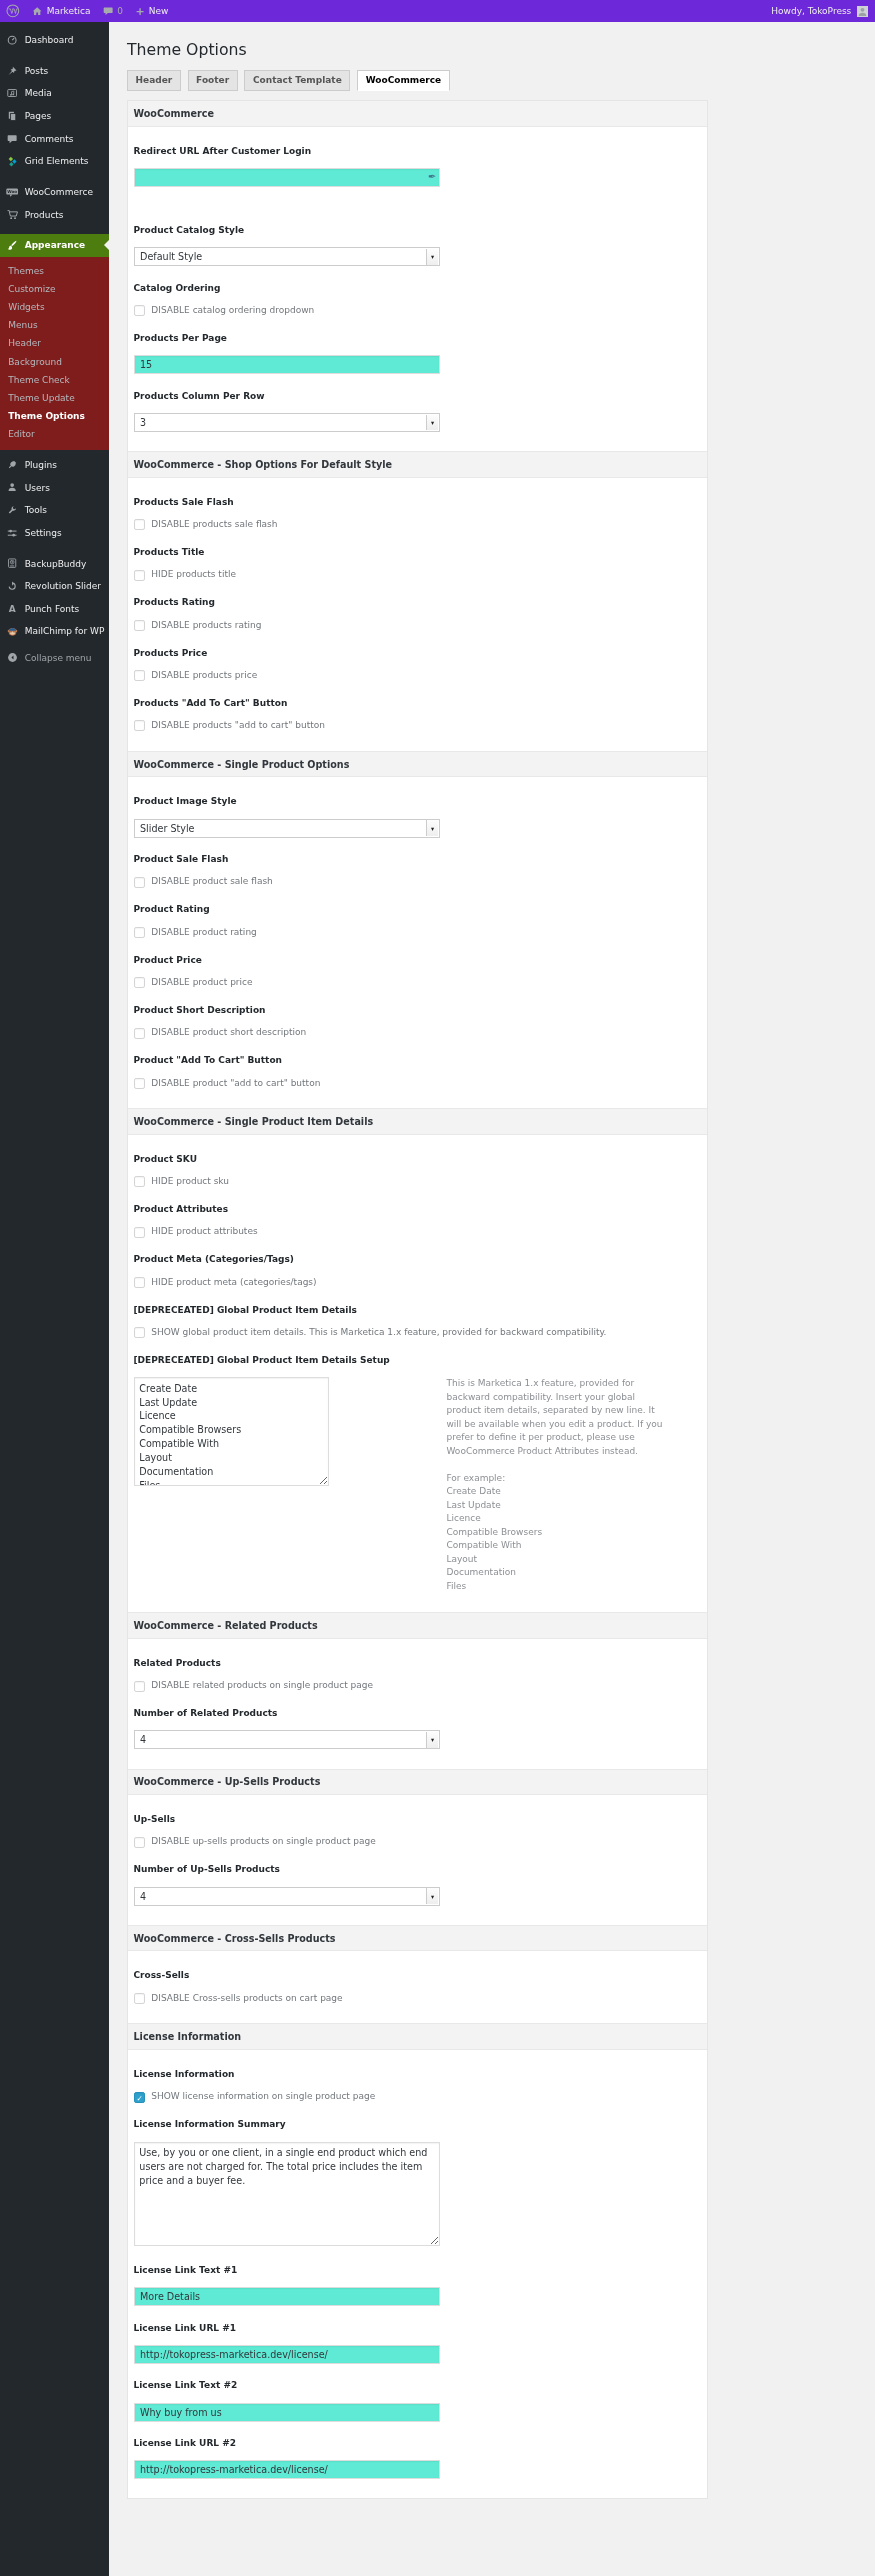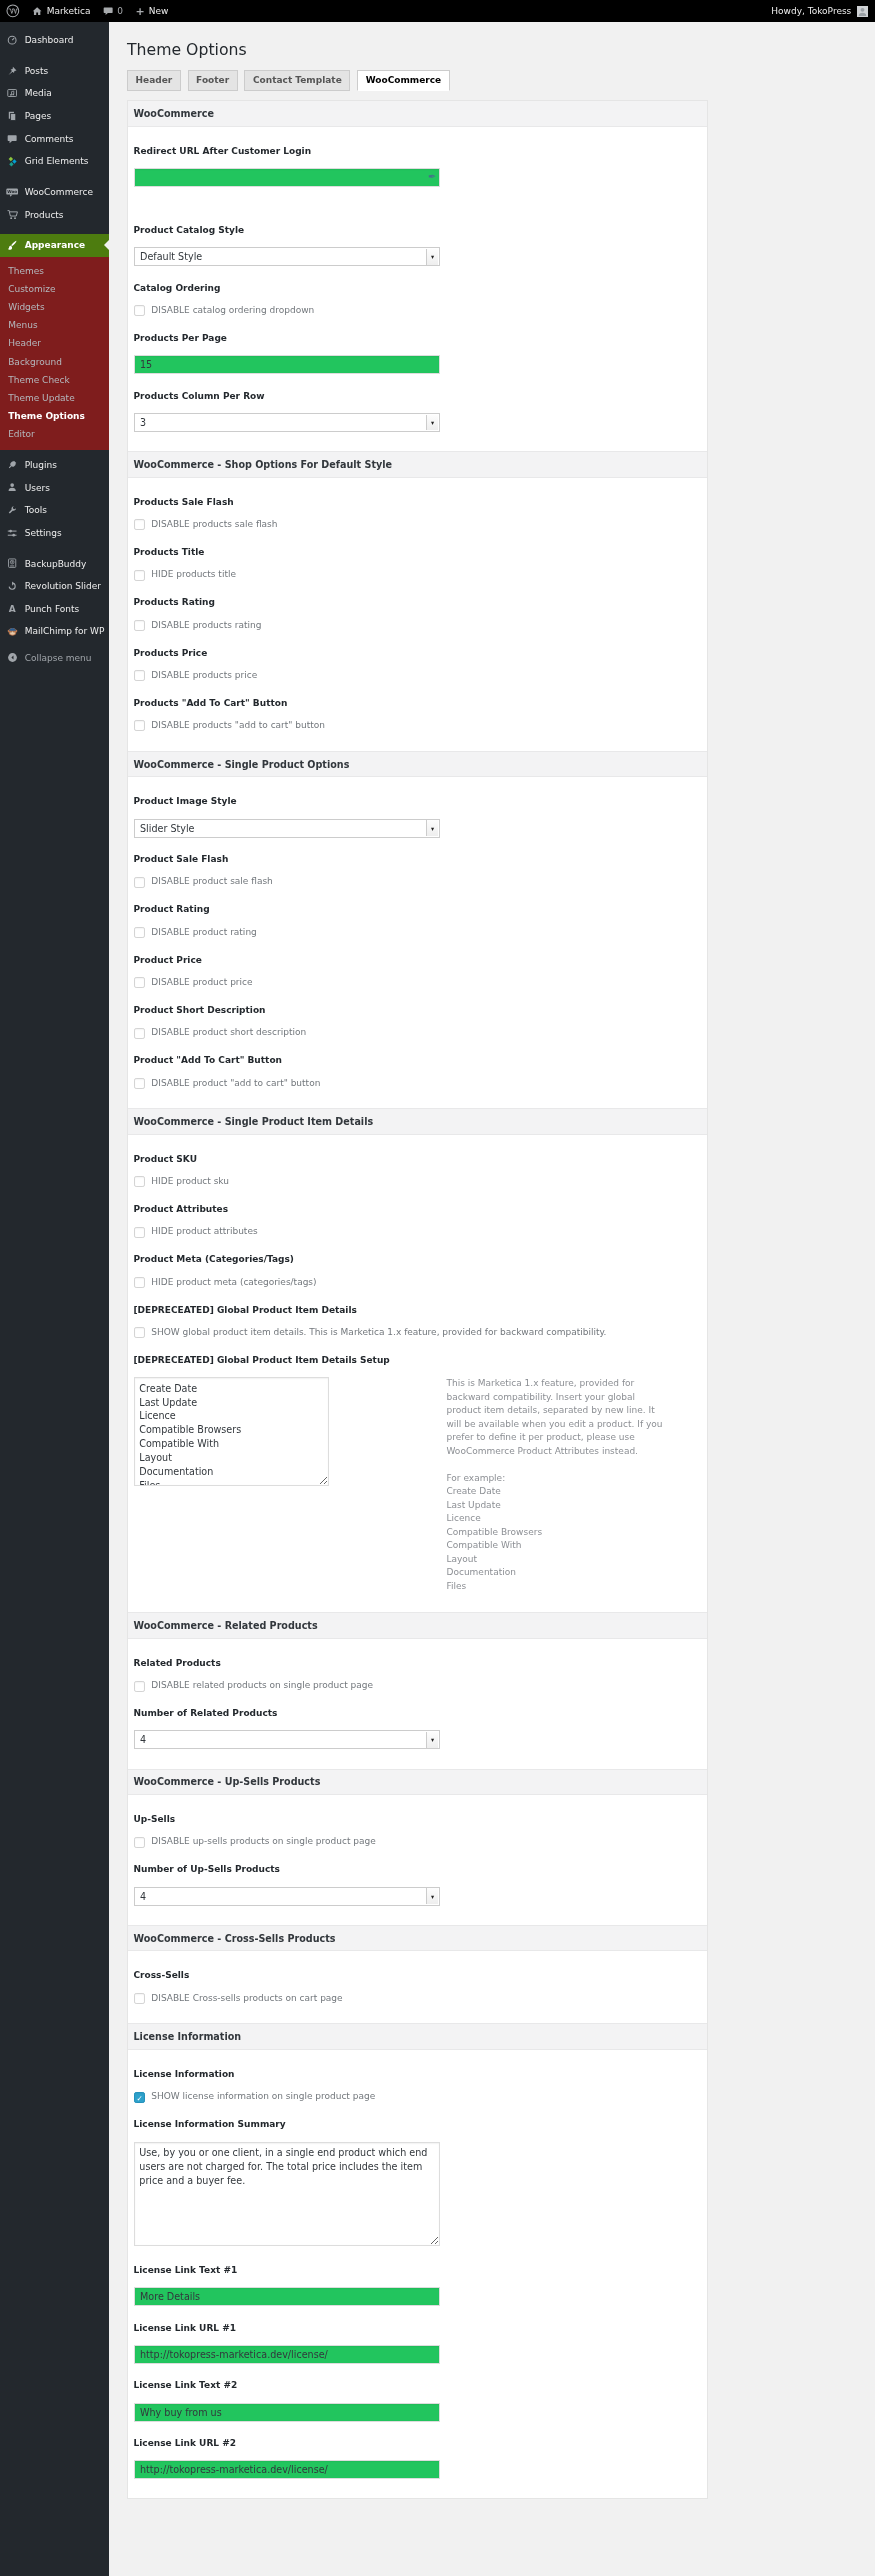--- a/index.html
+++ b/index.html
@@ -1,21 +1,21 @@
 <!DOCTYPE html>
 <html style="font-size:11px"><head>
 <meta charset="utf-8">
 <style>
   * { box-sizing: border-box; }
   html,body { margin:0; padding:0; }
   body { width:876px; font-family:"DejaVu Sans","Liberation Sans",sans-serif; background:#f1f1f1; }
   #page { position:relative; width:876px; min-height:2576px; background:#f1f1f1; }
 
   
-  #adminbar { position:relative; z-index:10; height:22px; background:#000000; display:flex; align-items:center; color:#eee; font-size:9px; }
+  #adminbar { position:relative; z-index:10; height:22px; background:#6d28d9; display:flex; align-items:center; color:#eee; font-size:9px; }
   .ab-item { display:flex; align-items:center; gap:4.1px; padding:0 6.2px; height:22px; cursor:pointer; }
   .ab-icon { color:#a7aaad; display:flex; align-items:center; }
   .ab-count { color:#a7aaad; }
   .ab-right { margin-left:auto; display:flex; align-items:center; gap:5.5px; padding-right:8.2px; }
   .ab-plus { color:#a7aaad; font-size:11px; font-weight:bold; line-height:1; }
   .avatar { width:11px; height:11px; background:#cfd2d5; display:inline-block; }
 
   
   #sidebar { position:absolute; top:22px; left:0; bottom:0; width:109px; background:#23282d; font-size:9px; }
   .menu-top-pad { height:6.8px; }
@@ -44,21 +44,21 @@
   .section-h { background:#f3f3f4; border-top:0.7px solid #e8e8e9; border-bottom:0.7px solid #e8e8e9; padding:6.8px 5.5px; font-size:9.6px; font-weight:bold; color:#32373c; }
   .section:first-child .section-h { border-top:none; }
   .section-b { padding:19px 5.5px 2.7px; }
   .field { margin-bottom:16.4px; }
   .flabel { font-weight:bold; font-size:9px; color:#23282d; margin-bottom:12.3px; }
   .cbrow { display:flex; align-items:center; font-size:9px; color:#72777c; line-height:11.6px; }
   .cbox { width:11px; height:11px; border:0.7px solid #d4d4d4; border-radius:2.1px; background:#fff; margin-right:6.8px; box-shadow:inset 0 0.7px 1.4px rgba(0,0,0,.06); flex:none; position:relative; cursor:pointer; }
   .cbox.checked { background:#2ea2cc; border-color:#2391bb; }
   .cbox.checked::after { content:"\2713"; position:absolute; left:2.1px; top:0px; color:#fff; font-size:7.5px; font-weight:bold; }
   .input-wrap { position:relative; width:306px; }
-  .tinput { width:306px; height:19px; border:0.7px solid #ddd; background:#22c55e; padding:0 5.5px; font-family:"DejaVu Sans",sans-serif; font-size:9.6px; color:#32373c; box-shadow:inset 0 0.7px 1.4px rgba(0,0,0,.07); border-radius:0; }
+  .tinput { width:306px; height:19px; border:0.7px solid #ddd; background:#5eead4; padding:0 5.5px; font-family:"DejaVu Sans",sans-serif; font-size:9.6px; color:#32373c; box-shadow:inset 0 0.7px 1.4px rgba(0,0,0,.07); border-radius:0; }
   .selectbox { width:306px; height:19px; border:0.7px solid #ccc; background:#fff; position:relative; display:flex; align-items:center; padding-left:5.5px; font-size:9.6px; color:#32373c; cursor:pointer; }
   .selarrow { position:absolute; right:0.7px; top:0.7px; bottom:0.7px; width:11.6px; border-left:0.7px solid #ccc; background:linear-gradient(#fdfdfd,#eee); display:flex; align-items:center; justify-content:center; }
   .selarrow::after { content:"\25BE"; font-size:6.2px; color:#222; }
   textarea { border:0.7px solid #ddd; background:#fff; padding:3.4px 4.8px; font-family:"DejaVu Sans",sans-serif; font-size:9.6px; line-height:1.45; color:#32373c; box-shadow:inset 0 0.7px 1.4px rgba(0,0,0,.07); }
   .ta-details { width:195px; height:109px; }
   .ta-license { width:306px; height:104px; }
   .with-note { display:flex; align-items:flex-start; }
   .note { margin-left:118px; width:218px; font-size:9px; color:#8c8f94; line-height:1.5; white-space:pre-line; }
   .picker-ic { position:absolute; right:3.4px; top:4.1px; color:#45708c; font-size:9.6px; line-height:1; }
 

